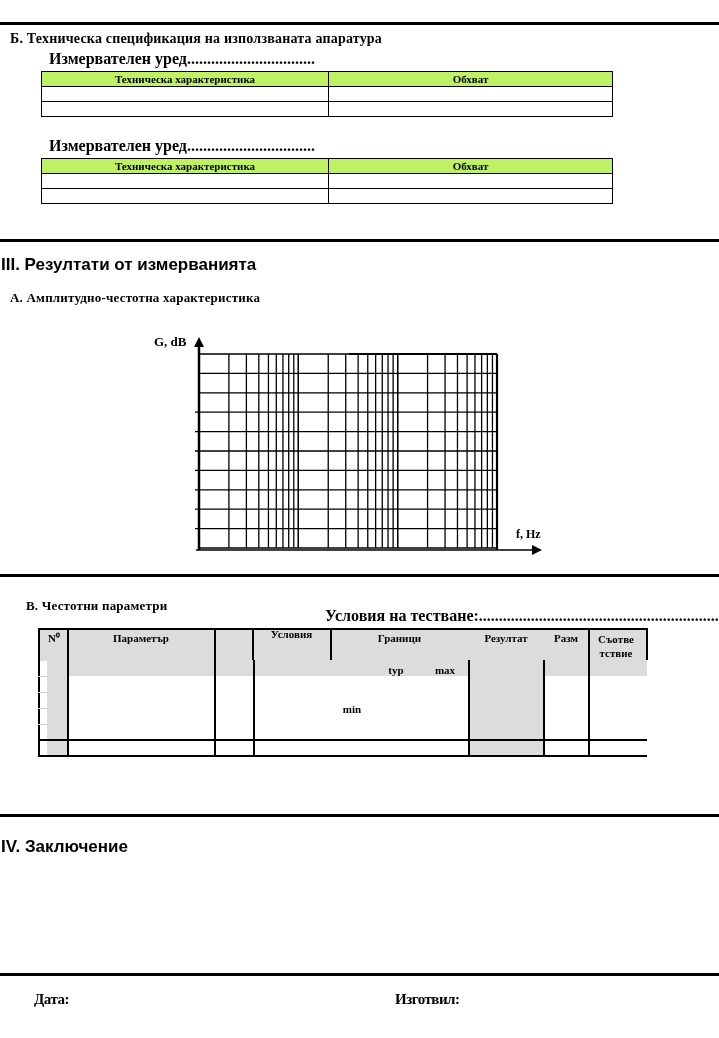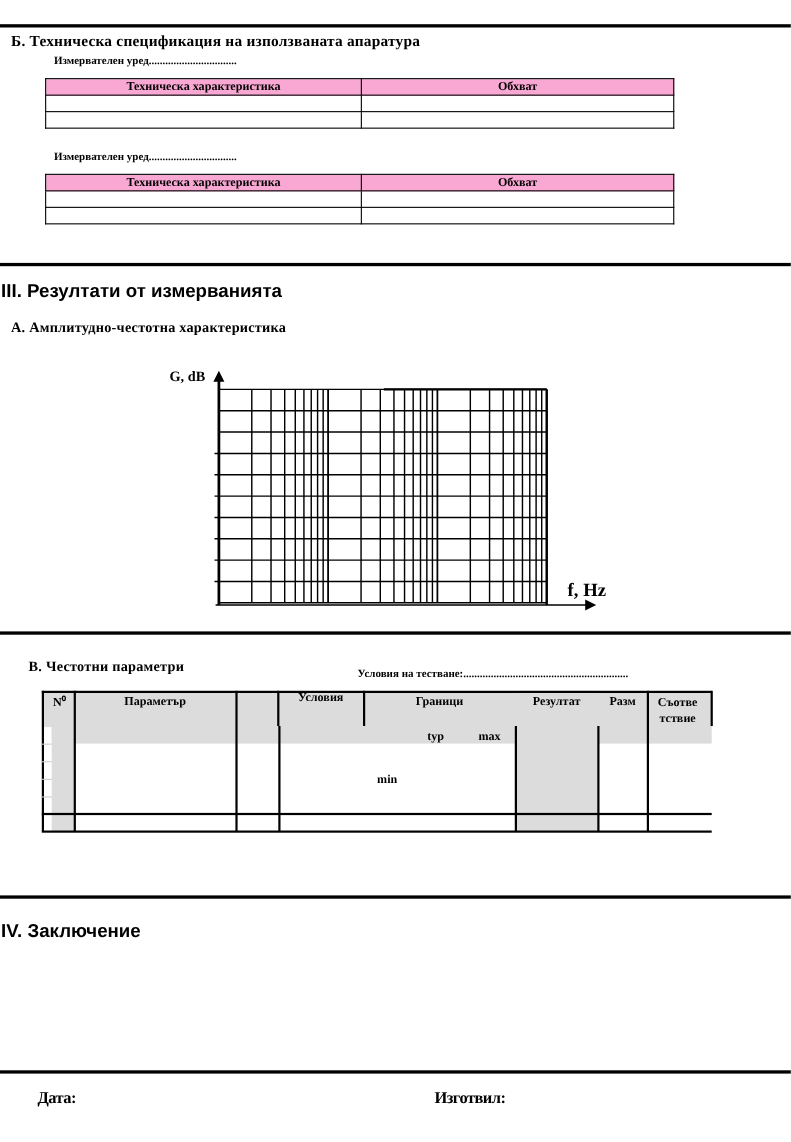--- a/index.html
+++ b/index.html
@@ -2,24 +2,24 @@
 <html><head>
 <meta charset="utf-8">
 <style>
   html, body { margin:0; padding:0; background:#fff; }
   body { width:719px; height:1038px; position:relative; overflow:hidden;
          font-family:"Liberation Serif", serif; color:#000; }
   .abs { position:absolute; }
   .rule { position:absolute; left:0; width:719px; height:3px; background:#000; }
   .serif-b { font-family:"Liberation Serif", serif; font-weight:bold; }
   .h-sub { font-size:14px; font-weight:bold; letter-spacing:0.2px; }
-  .small-b { font-size:10px; font-weight:bold; }
+  .small-b { font-size:16px; font-weight:bold; }
   table.spec { position:absolute; border-collapse:collapse; width:572px; font-size:11px; }
   table.spec td { border:1px solid #000; height:14px; padding:0; text-align:center; font-weight:bold; }
-  table.spec tr.hdr td { background:#f9a8d4; }
+  table.spec tr.hdr td { background:#bef264; }
   .sect-title { position:absolute; left:1px; width:719px; 
                 font-family:"Liberation Sans", sans-serif; font-weight:bold; font-size:17px; }
   .params { position:absolute; left:38px; top:628px; width:609px; height:128px; }
   .cell { position:absolute; }
   .lbl { position:absolute; font-size:11px; font-weight:bold; text-align:center; }
 </style>
 </head>
 <body>
 
 <div class="rule" style="top:22px;"></div>
@@ -62,21 +62,21 @@
       </tr>
 </tbody>
   </table>
 
 <div class="rule" style="top:239px;"></div>
 
 <div class="sect-title" style="top:255px;">III. Резултати от измерванията</div>
 <div class="abs serif-b h-sub" style="left:10px; top:290px; font-size:13px;">А.  Амплитудно-честотна характеристика</div>
 
 <div class="abs serif-b" style="left:154px; top:334px; font-size:13px;">G, dB</div>
-<div class="abs serif-b" style="left:516px; top:527px; font-size:17px;">f, Hz</div>
+<div class="abs serif-b" style="left:516px; top:527px; font-size:12px;">f, Hz</div>
 
 <svg class="abs" style="left:0; top:0;" width="719" height="1038">
   <g stroke="#000" stroke-width="1.3" fill="none" id="gridlines">
       <line x1="199" x2="199" y1="354" y2="548"></line>
       <line x1="228.90231290262213" x2="228.90231290262213" y1="354" y2="548"></line>
       <line x1="246.39404463548647" x2="246.39404463548647" y1="354" y2="548"></line>
       <line x1="258.80462580524426" x2="258.80462580524426" y1="354" y2="548"></line>
       <line x1="268.4310204307112" x2="268.4310204307112" y1="354" y2="548"></line>
       <line x1="276.2963575381086" x2="276.2963575381086" y1="354" y2="548"></line>
       <line x1="282.94640530808283" x2="282.94640530808283" y1="354" y2="548"></line>

